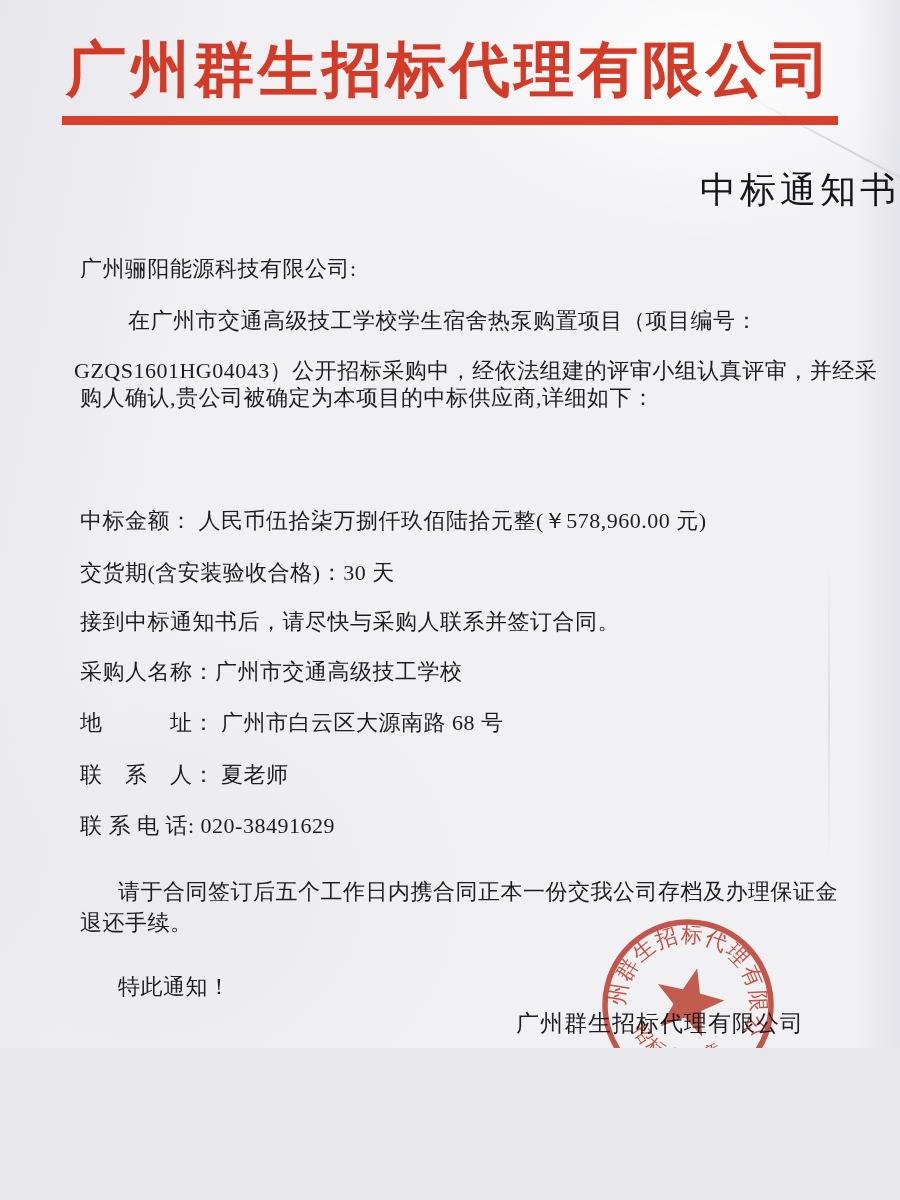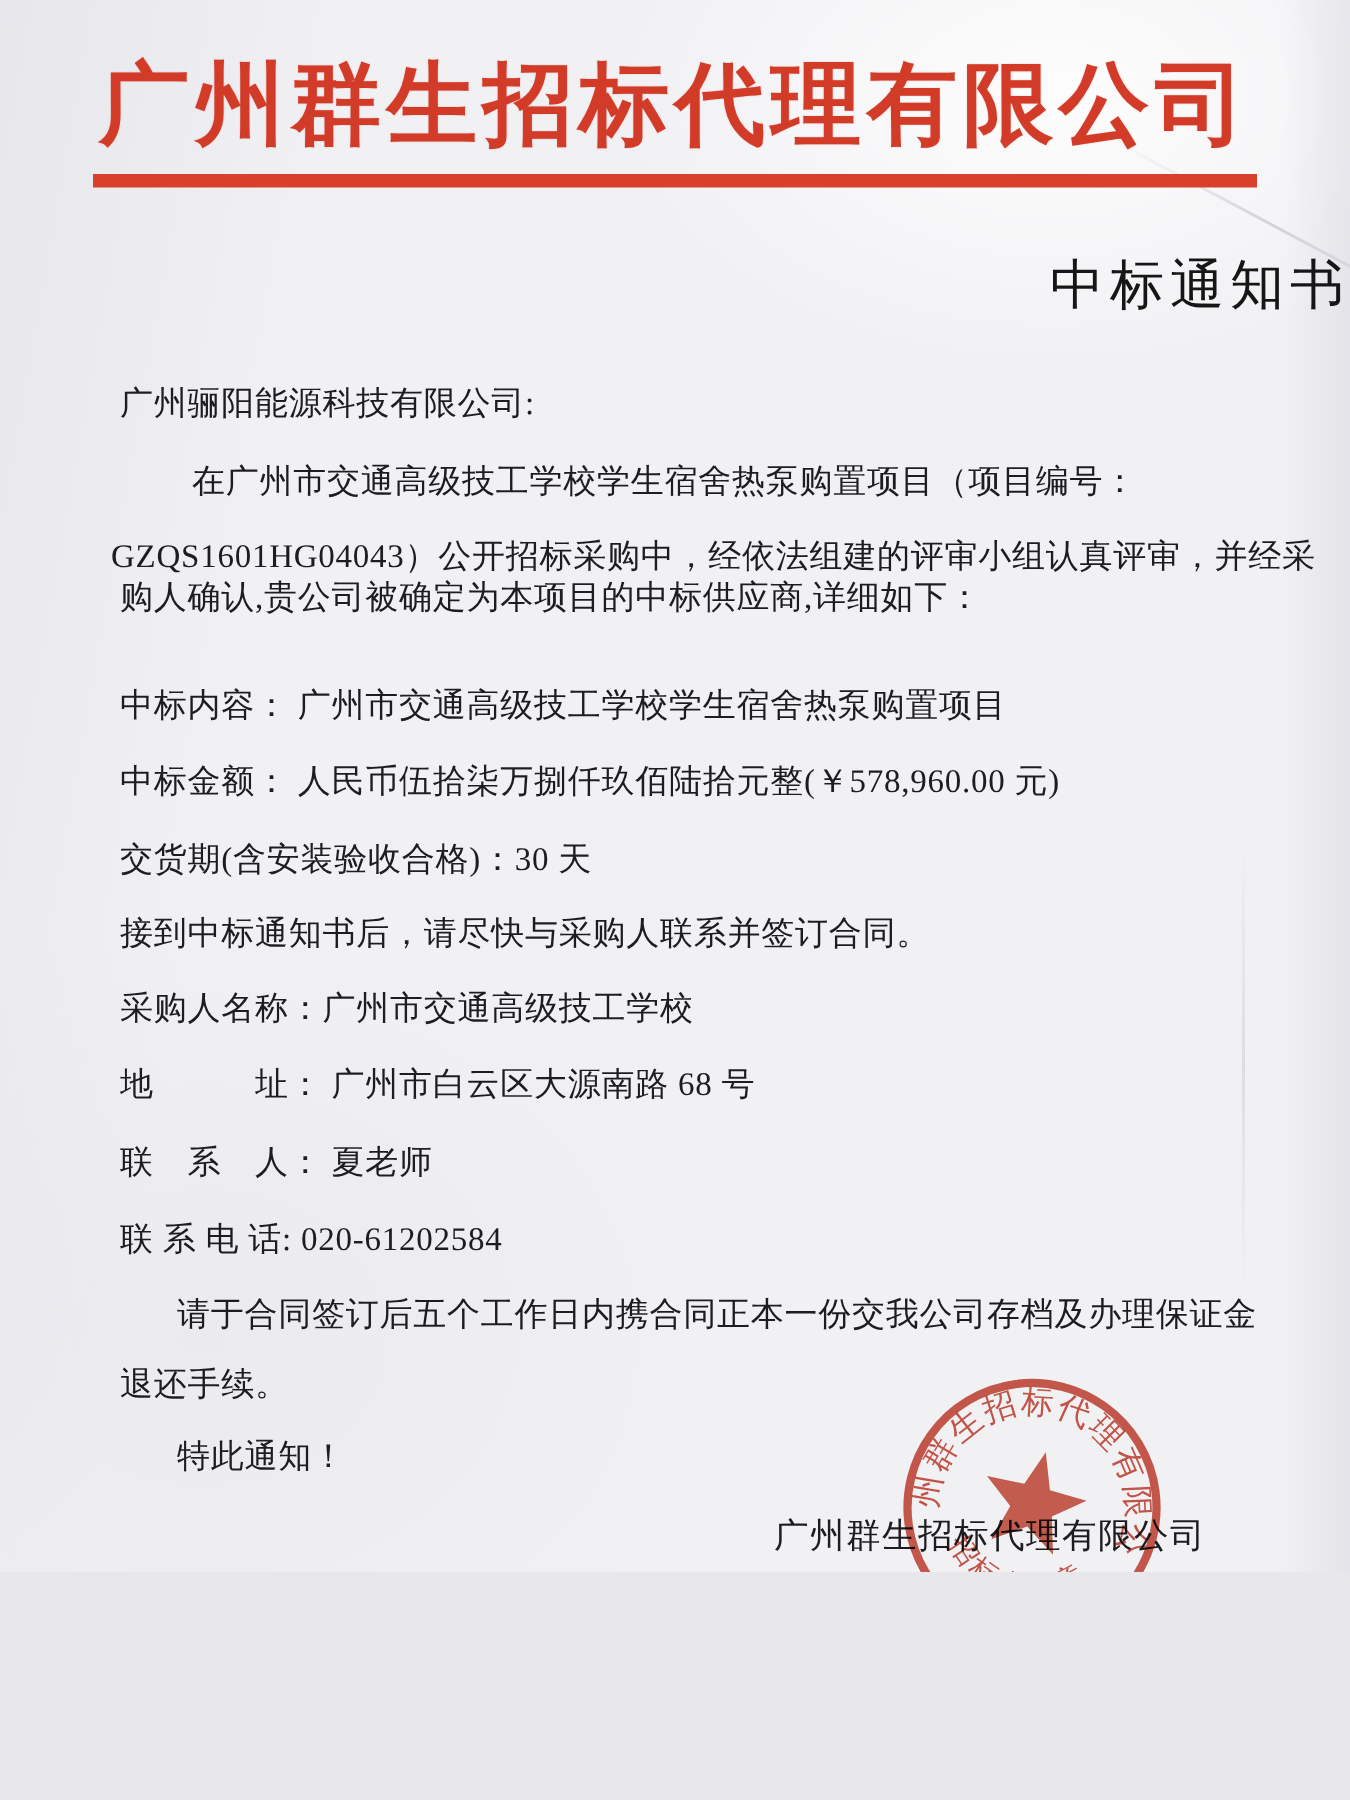--- a/index.html
+++ b/index.html
@@ -47,21 +47,21 @@
   }
 
   .line{
     position:absolute;left:80px;
     font-size:22px;
     color:#1d1d20;
     white-space:nowrap;
     letter-spacing:.5px;
   }
   .indent2{padding-left:48px;}
-  .indent15{padding-left:38px;}
+  .indent15{padding-left:38px;margin-top:16px;}
   .outdent{left:74px;}
 
   .sig-company{
     position:absolute;top:1008px;right:96px;
     font-size:23px;letter-spacing:1px;color:#1d1d20;white-space:nowrap;
   }
   .sig-date{
     position:absolute;top:1057px;right:104px;
     font-size:15px;letter-spacing:2px;color:#1d1d20;white-space:nowrap;
   }
@@ -93,35 +93,34 @@
   <div class="doc-title">中标通知书</div>
 
   <div class="line" style="top:254px">广州骊阳能源科技有限公司:</div>
 
   <div class="line indent2" style="top:306px">在广州市交通高级技工学校学生宿舍热泵购置项目（项目编号：</div>
 
   <div class="line outdent" style="top:356px">GZQS1601HG04043）公开招标采购中，经依法组建的评审小组认真评审，并经采</div>
 
   <div class="line" style="top:383px">购人确认,贵公司被确定为本项目的中标供应商,详细如下：</div>
 
-  <div class="line" style="top:455px">中标内容： 广州市交通高级技工学校学生宿舍热泵购置项目</div>
 
   <div class="line" style="top:506px">中标金额： 人民币伍拾柒万捌仟玖佰陆拾元整(￥578,960.00 元)</div>
 
   <div class="line" style="top:558px">交货期(含安装验收合格)：30 天</div>
 
   <div class="line" style="top:607px">接到中标通知书后，请尽快与采购人联系并签订合同。</div>
 
   <div class="line" style="top:657px">采购人名称：广州市交通高级技工学校</div>
 
   <div class="line" style="top:708px">地　　　址： 广州市白云区大源南路 68 号</div>
 
   <div class="line" style="top:760px">联　系　人： 夏老师</div>
 
-  <div class="line" style="top:811px">联 系 电 话: 020-61202584</div>
+  <div class="line" style="top:811px">联 系 电 话: 020-38491629</div>
 
   <div class="line indent15" style="top:861px">请于合同签订后五个工作日内携合同正本一份交我公司存档及办理保证金</div>
 
   <div class="line" style="top:908px">退还手续。</div>
 
   <div class="line indent15" style="top:956px">特此通知！</div>
 
   <div class="sig-company">广州群生招标代理有限公司</div>
 
   <div class="sig-date">二〇一六年五月十八日</div>

